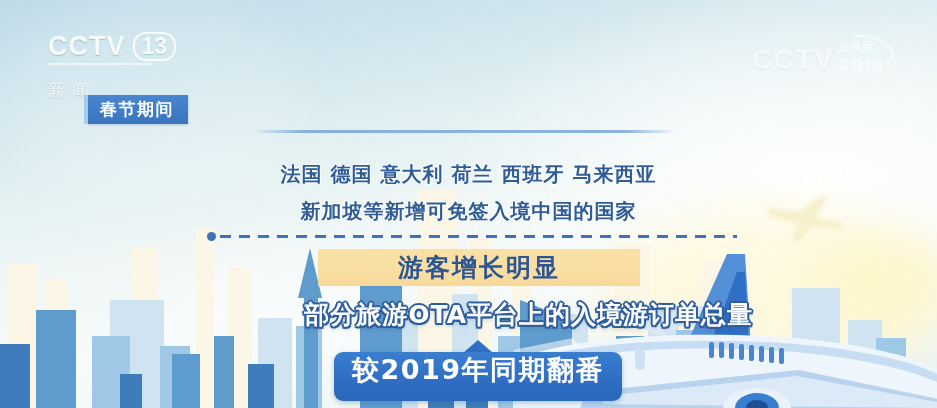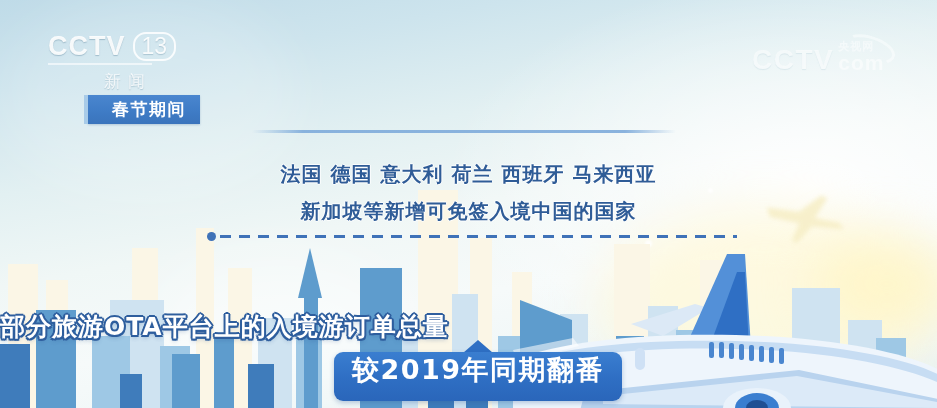--- a/index.html
+++ b/index.html
@@ -45,27 +45,27 @@
     pointer-events:none;
   }
   .cctv-row { display:flex; align-items:center; gap:7px; }
   .cctv-word {
     font-size:27px; font-weight:700; letter-spacing:1px;
     color:rgba(255,255,255,.90);
     text-shadow:0 1px 1px rgba(120,155,175,.55);
     font-family:"Liberation Sans",sans-serif;
   }
   .cctv-num {
-    font-size:23px; font-weight:400; color:rgba(255,255,255,.90);
+    font-size:23px; font-weight:700; color:rgba(255,255,255,.90);
     border:2px solid rgba(255,255,255,.85);
     border-radius:13px; padding:0px 7px 1px 7px; line-height:24px;
     text-shadow:0 1px 1px rgba(120,155,175,.45);
   }
   .cctv-sub {
-    margin-top:5px; text-align:right; width:104px;
+    margin-top:14px; text-align:left; width:104px;
     font-size:17px; letter-spacing:7px; font-weight:400;
     color:rgba(255,255,255,.82);
     text-shadow:0 1px 1px rgba(120,155,175,.45);
   }
   .cctv-rule {
     width:104px; height:2px; margin-top:1px;
     background:rgba(255,255,255,.6);
   }
 
   
@@ -83,21 +83,21 @@
   .wm-cn { font-size:11px; letter-spacing:1px; font-weight:700; color:rgba(255,255,255,.88); }
   .wm-com { font-size:21px; font-weight:700; letter-spacing:1px; color:rgba(255,255,255,.92); margin-top:-3px; }
   .wm-swoosh { position:absolute; left:92px; top:0px; width:52px; height:26px;
     border:3px solid rgba(255,255,255,.8); border-radius:50%;
     border-bottom-color:transparent; border-left-color:transparent;
     transform:rotate(18deg); }
 
   
   .badge {
     position:absolute; left:88px; top:95px;
-    height:29px; padding:0 14px 0 24px;
+    height:29px; padding:0 14px 0 12px;
     display:flex; align-items:center;
     background:linear-gradient(180deg,#4a86cf 0%, #3f7cc6 55%, #3a74bc 100%);
     box-shadow:0 1px 2px rgba(60,100,150,.28);
   }
   .badge::before {
     content:""; position:absolute; left:-4px; top:0; width:4px; height:29px;
     background:#a8cbe8;
   }
   .badge span {
     color:#ffffff; font-size:17px; font-weight:700; letter-spacing:1.5px;
@@ -157,21 +157,21 @@
     background:linear-gradient(180deg,#fbe0a6 0%, #fadfa4 50%, #f7d99a 100%);
     display:flex; align-items:center; justify-content:center;
   }
   .yellow-band span {
     font-size:25px; font-weight:700; letter-spacing:2px;
     color:#2b5694; font-family:"DejaVu Sans",sans-serif;
   }
 
   
   .ota-line {
-    position:absolute; left:0; top:310px; width:753px; text-align:left;
+    position:absolute; left:0; top:298px; width:753px; text-align:right;
   }
   .ota-line span {
     font-size:25px; font-weight:700; letter-spacing:1px;
     color:#ffffff;
     font-family:"DejaVu Sans",sans-serif;
     text-shadow:
       2px 0 0 #2e5e9e, -2px 0 0 #2e5e9e, 0 2px 0 #2e5e9e, 0 -2px 0 #2e5e9e,
       1.5px 1.5px 0 #2e5e9e, -1.5px 1.5px 0 #2e5e9e, 1.5px -1.5px 0 #2e5e9e, -1.5px -1.5px 0 #2e5e9e,
       0 3px 4px rgba(40,80,140,.30);
   }
@@ -338,20 +338,23 @@
   <div class="countries">
     <div class="line">法国 德国 意大利 荷兰 西班牙 马来西亚</div>
     <div class="line line2">新加坡等新增可免签入境中国的国家</div>
   </div>
 
   <div class="divider">
     <span class="dot"></span>
     <span class="dash"></span>
   </div>
 
+  <div class="yellow-band">
+    <span>游客增长明显</span>
+  </div>
 
   <div class="ota-line">
     <span>部分旅游OTA平台上的入境游订单总量</span>
   </div>
 
   <div class="callout-wrap">
     <div class="callout-notch"></div>
     <div class="callout">
       <span>较2019年同期翻番</span>
     </div>

